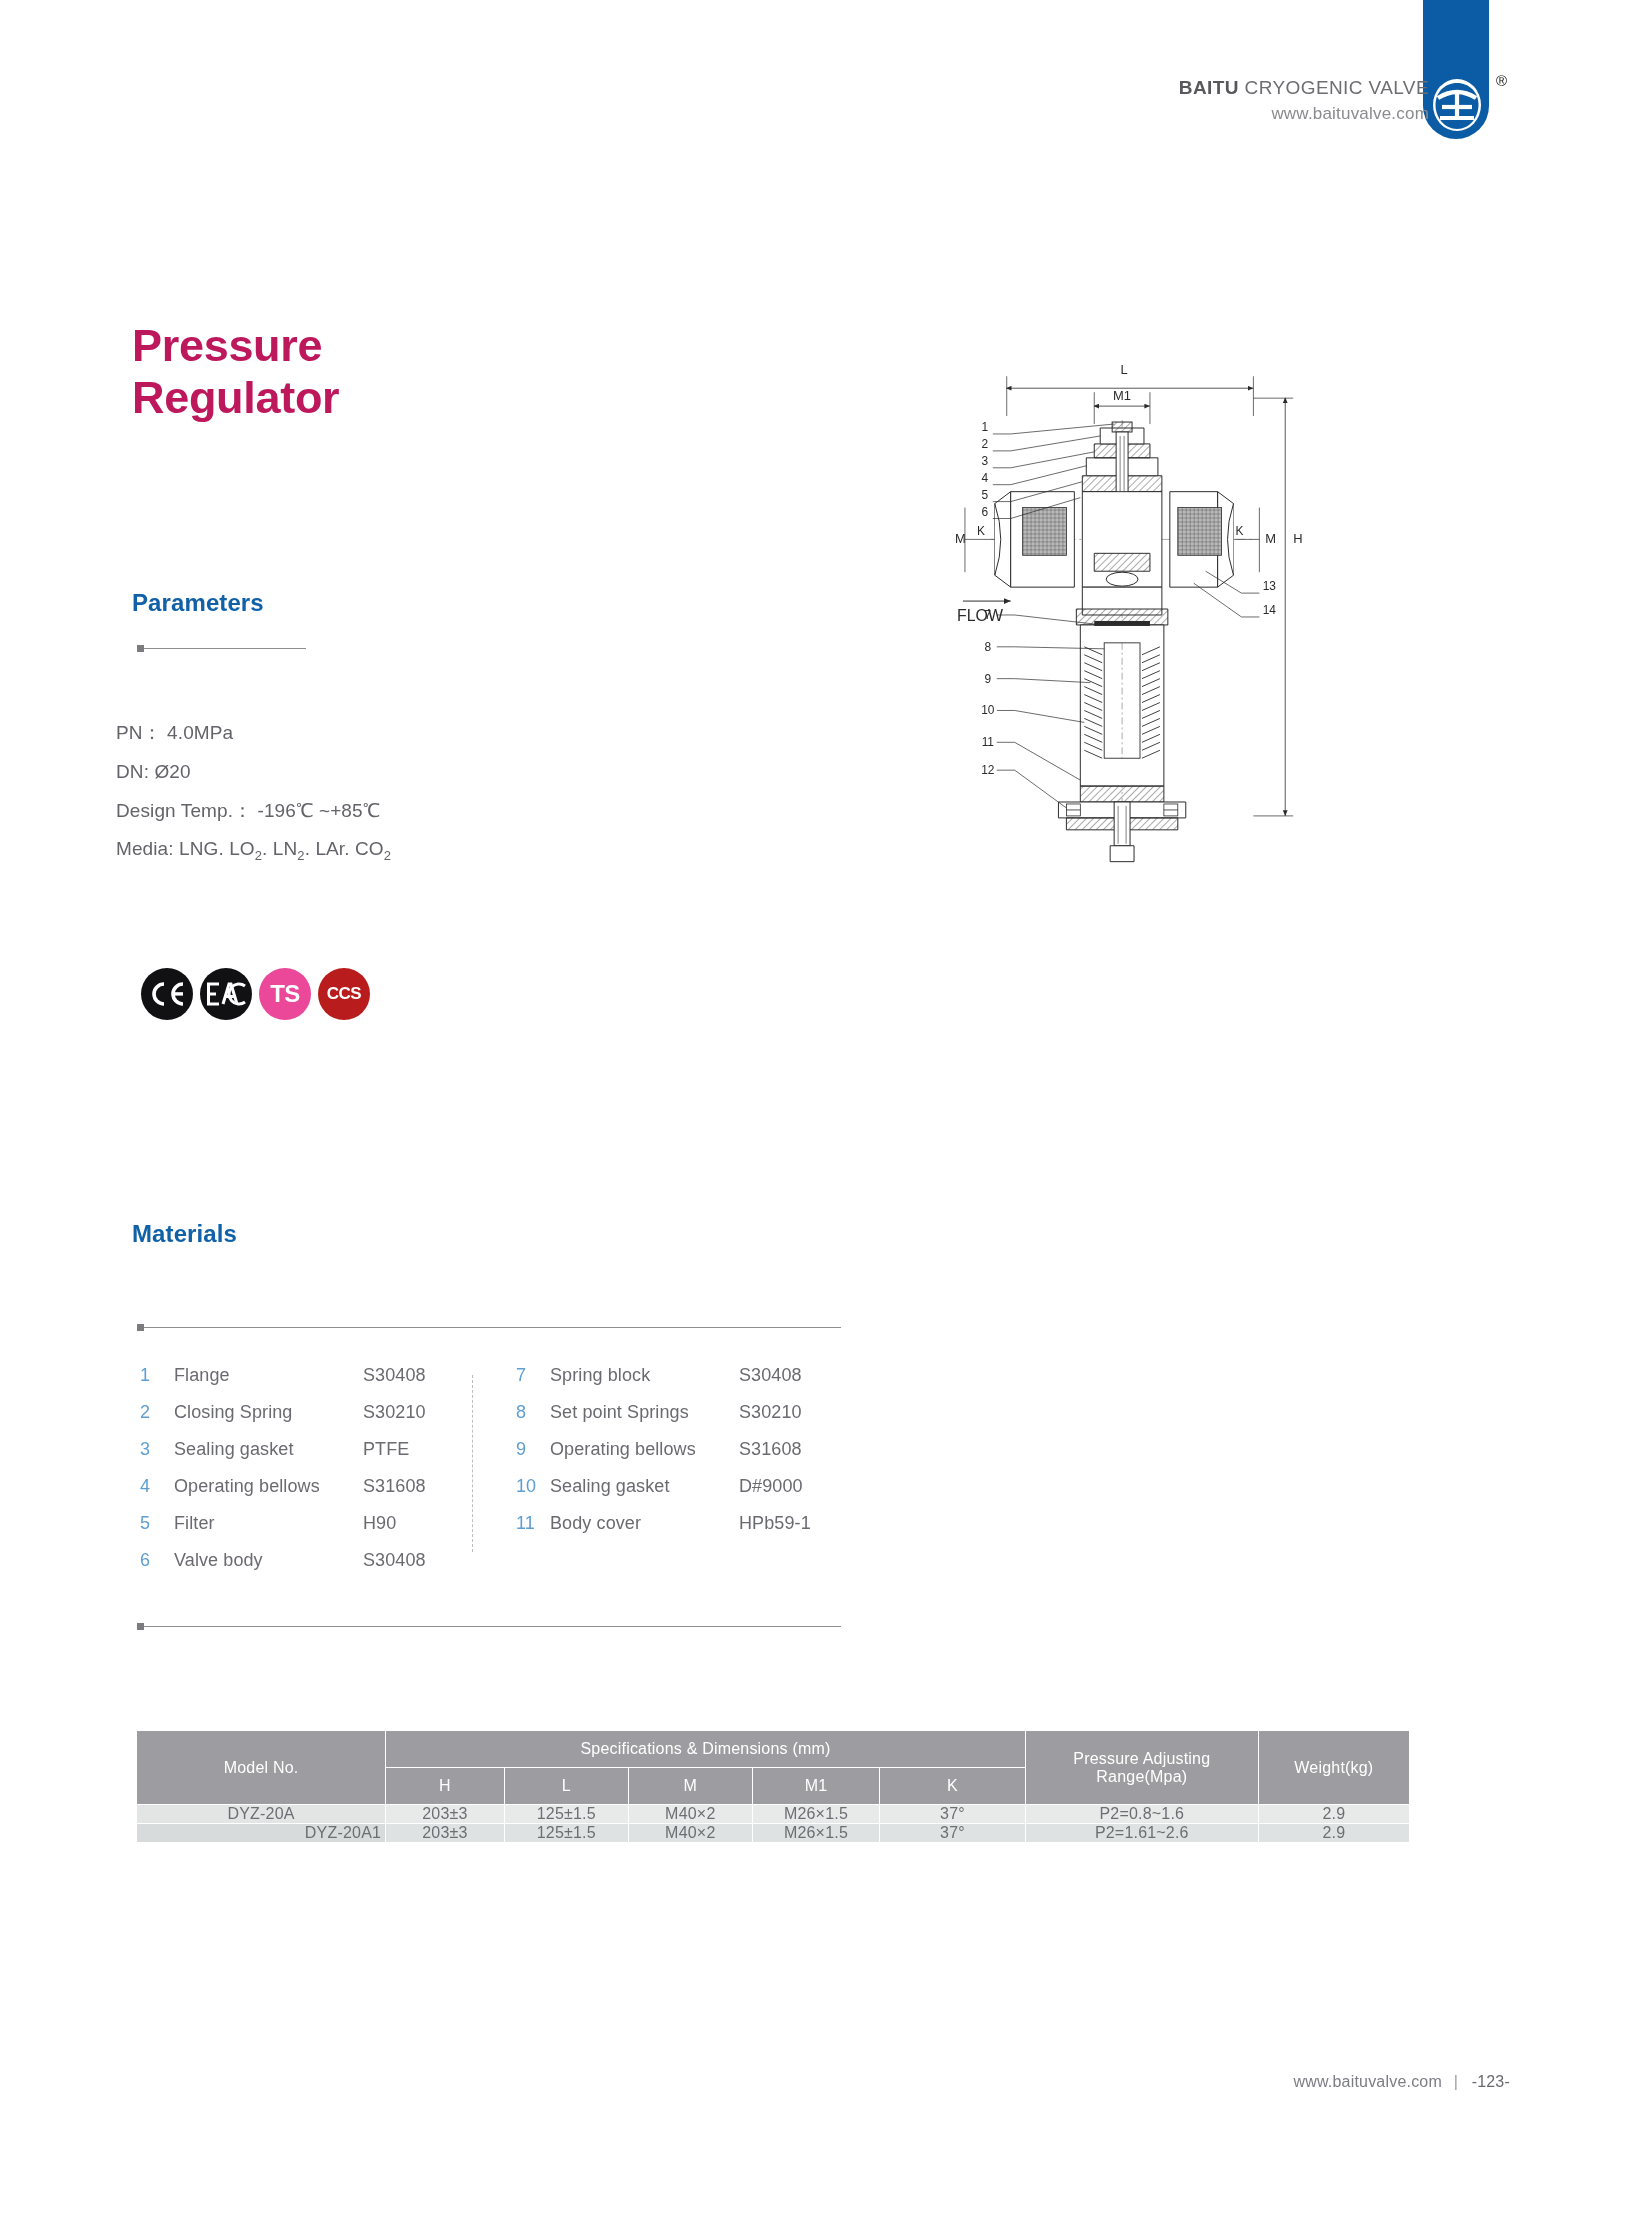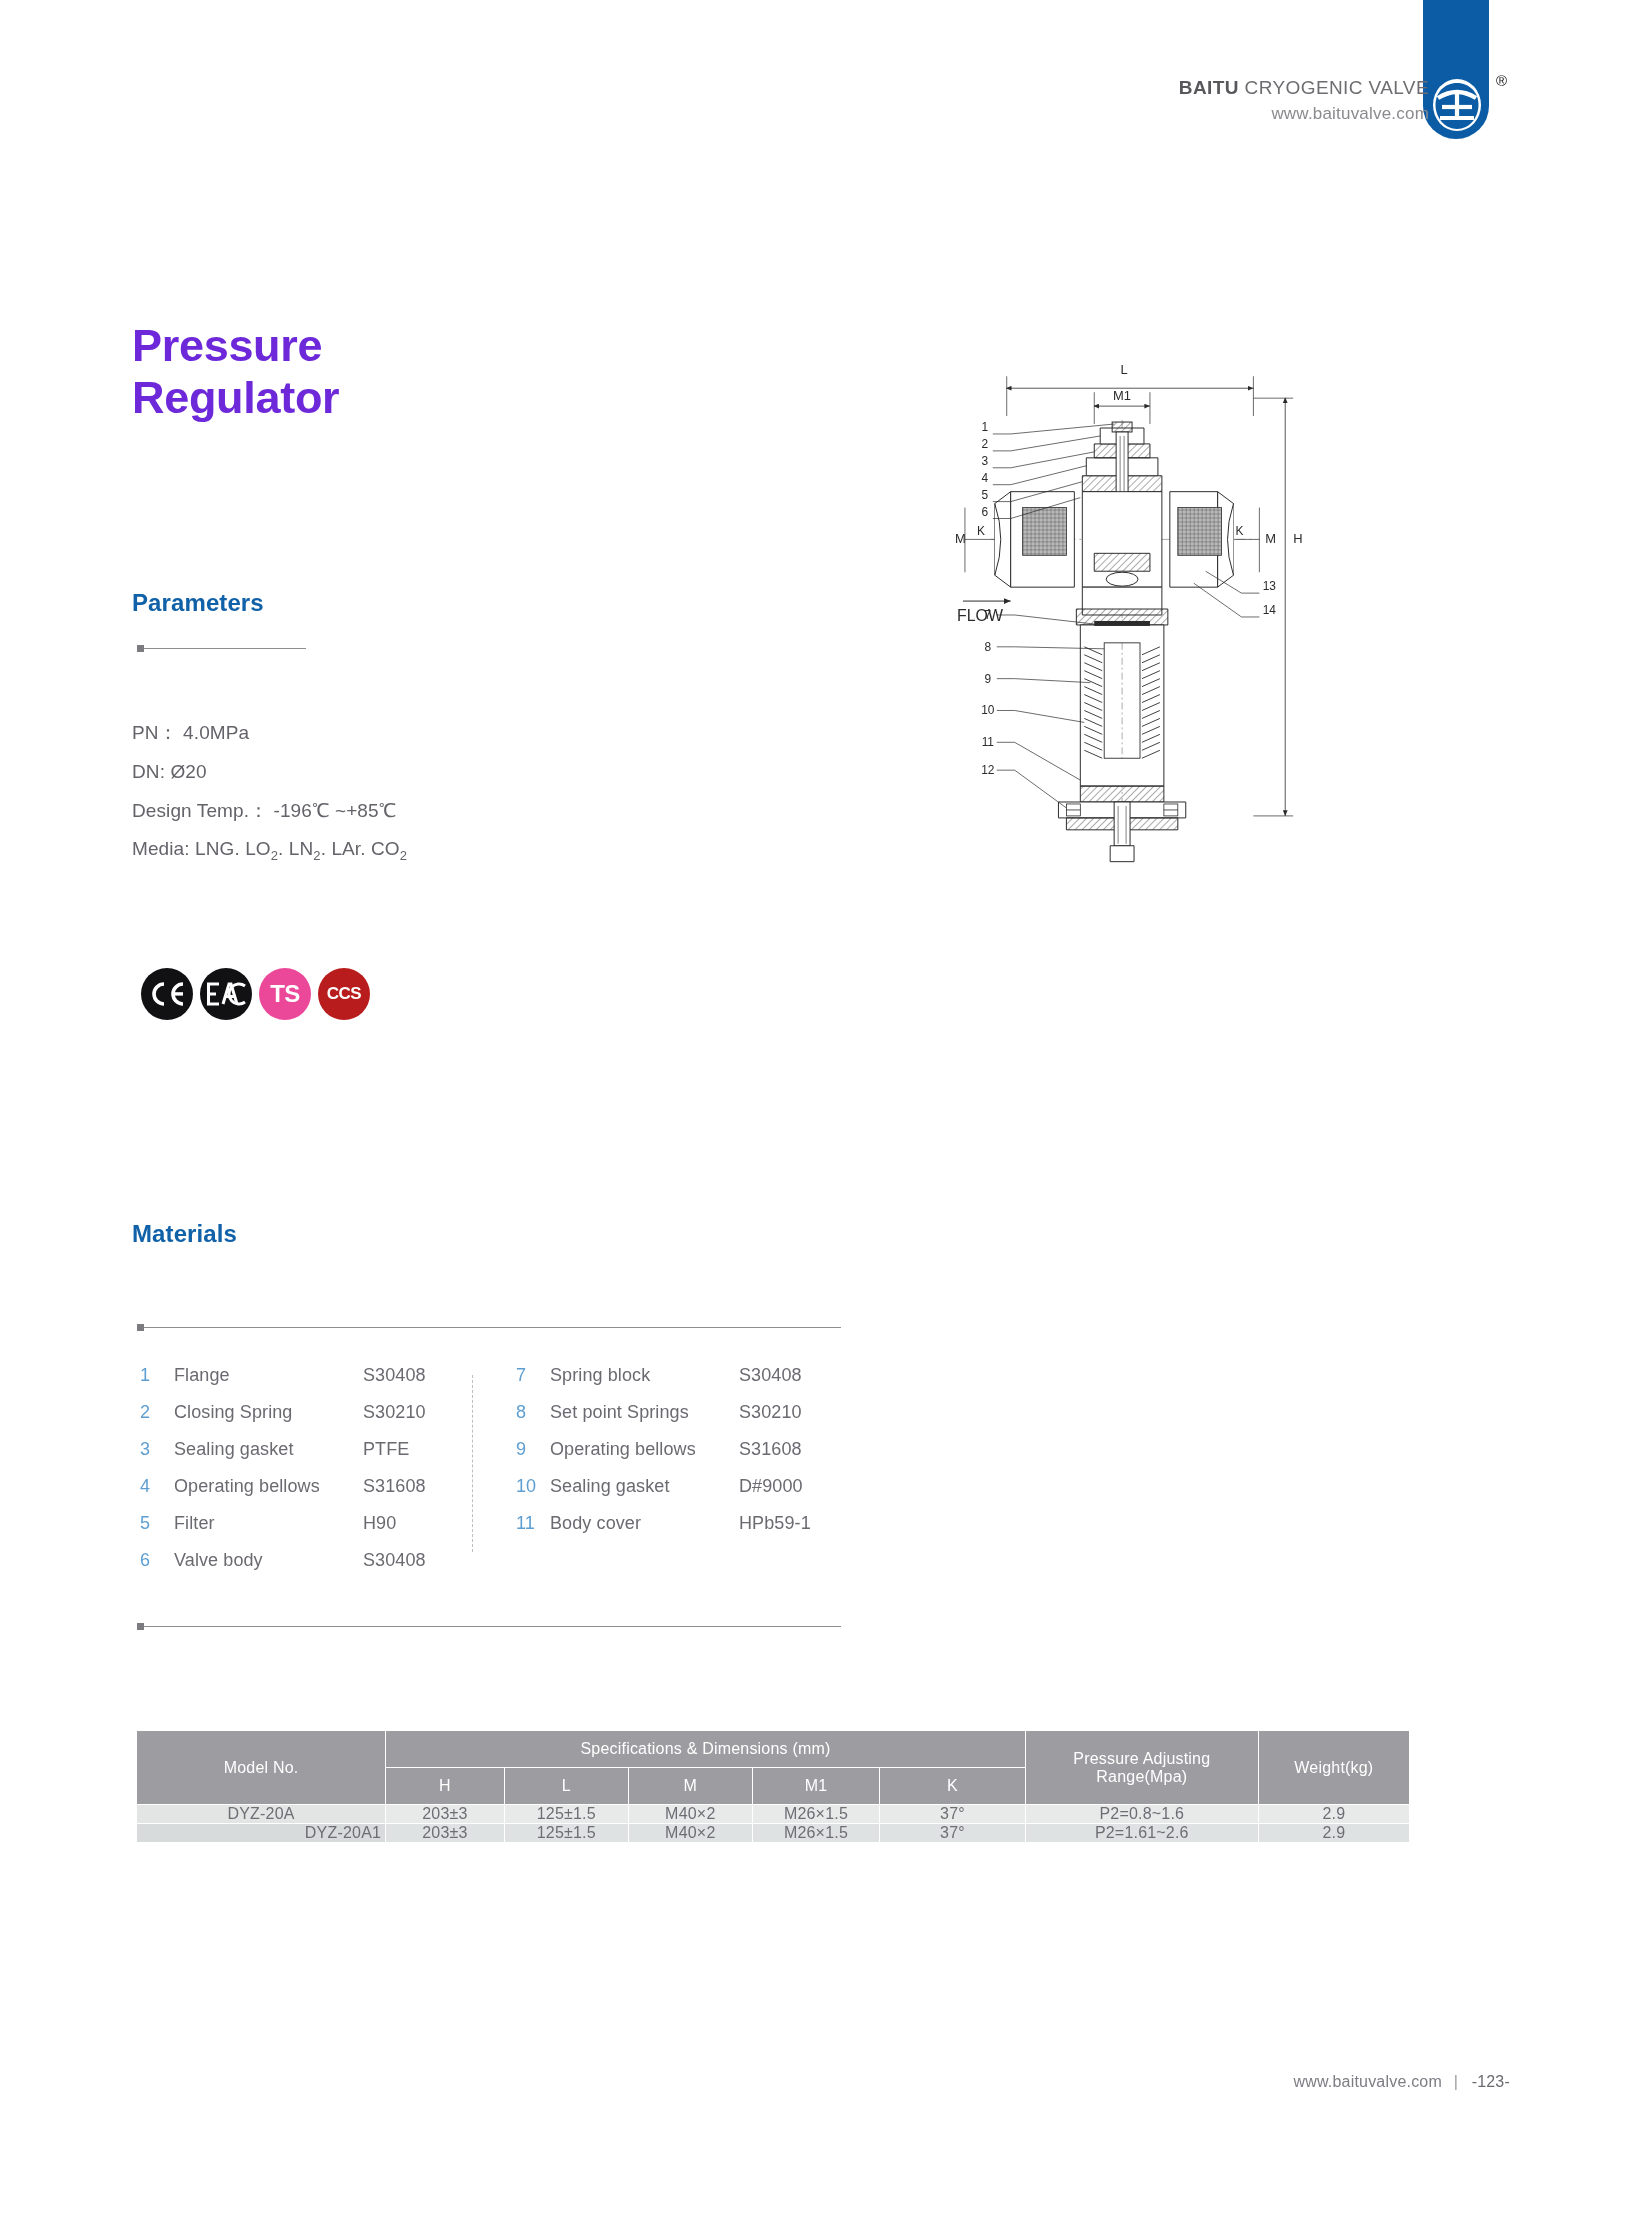--- a/index.html
+++ b/index.html
@@ -27,21 +27,21 @@
     position: absolute; left: 1431px; top: 74px; width: 52px; height: 58px;
   }
   .reg-mark {
     position: absolute; left: 1496px; top: 72px;
     font-size: 15px; color: #1a1a1a;
   }
 
   
   .title {
     position: absolute; left: 132px; top: 320px;
-    font-size: 45px; font-weight: bold; color: #6d28d9;
+    font-size: 45px; font-weight: bold; color: #be185d;
     line-height: 1.16; letter-spacing: -0.3px;
   }
   .sec-head {
     position: absolute; font-size: 24px; font-weight: bold; color: #1161a8;
     letter-spacing: 0.1px;
   }
   .sec-head.params { left: 132px; top: 589px; }
   .sec-head.materials { left: 132px; top: 1220px; }
 
   
@@ -49,21 +49,21 @@
   .rule::before {
     content: ""; position: absolute; left: -2px; top: -3px;
     width: 7px; height: 7px; background: #7c7c80;
   }
   .rule.params { left: 139px; top: 648px; width: 167px; }
   .rule.materials { left: 139px; top: 1327px; width: 702px; }
   .rule.materials-bottom { left: 139px; top: 1626px; width: 702px; }
 
   
   .params-list {
-    position: absolute; left: 132px; top: 714px;
+    position: absolute; left: 116px; top: 714px;
     font-size: 19px; color: #63636a; line-height: 2.04;
     letter-spacing: 0.1px;
   }
   .params-list sub { font-size: 13px; }
 
   
   .badges { position: absolute; left: 141px; top: 968px; display: flex; gap: 7px; }
   .badge {
     width: 52px; height: 52px; border-radius: 50%;
     display: flex; align-items: center; justify-content: center;

